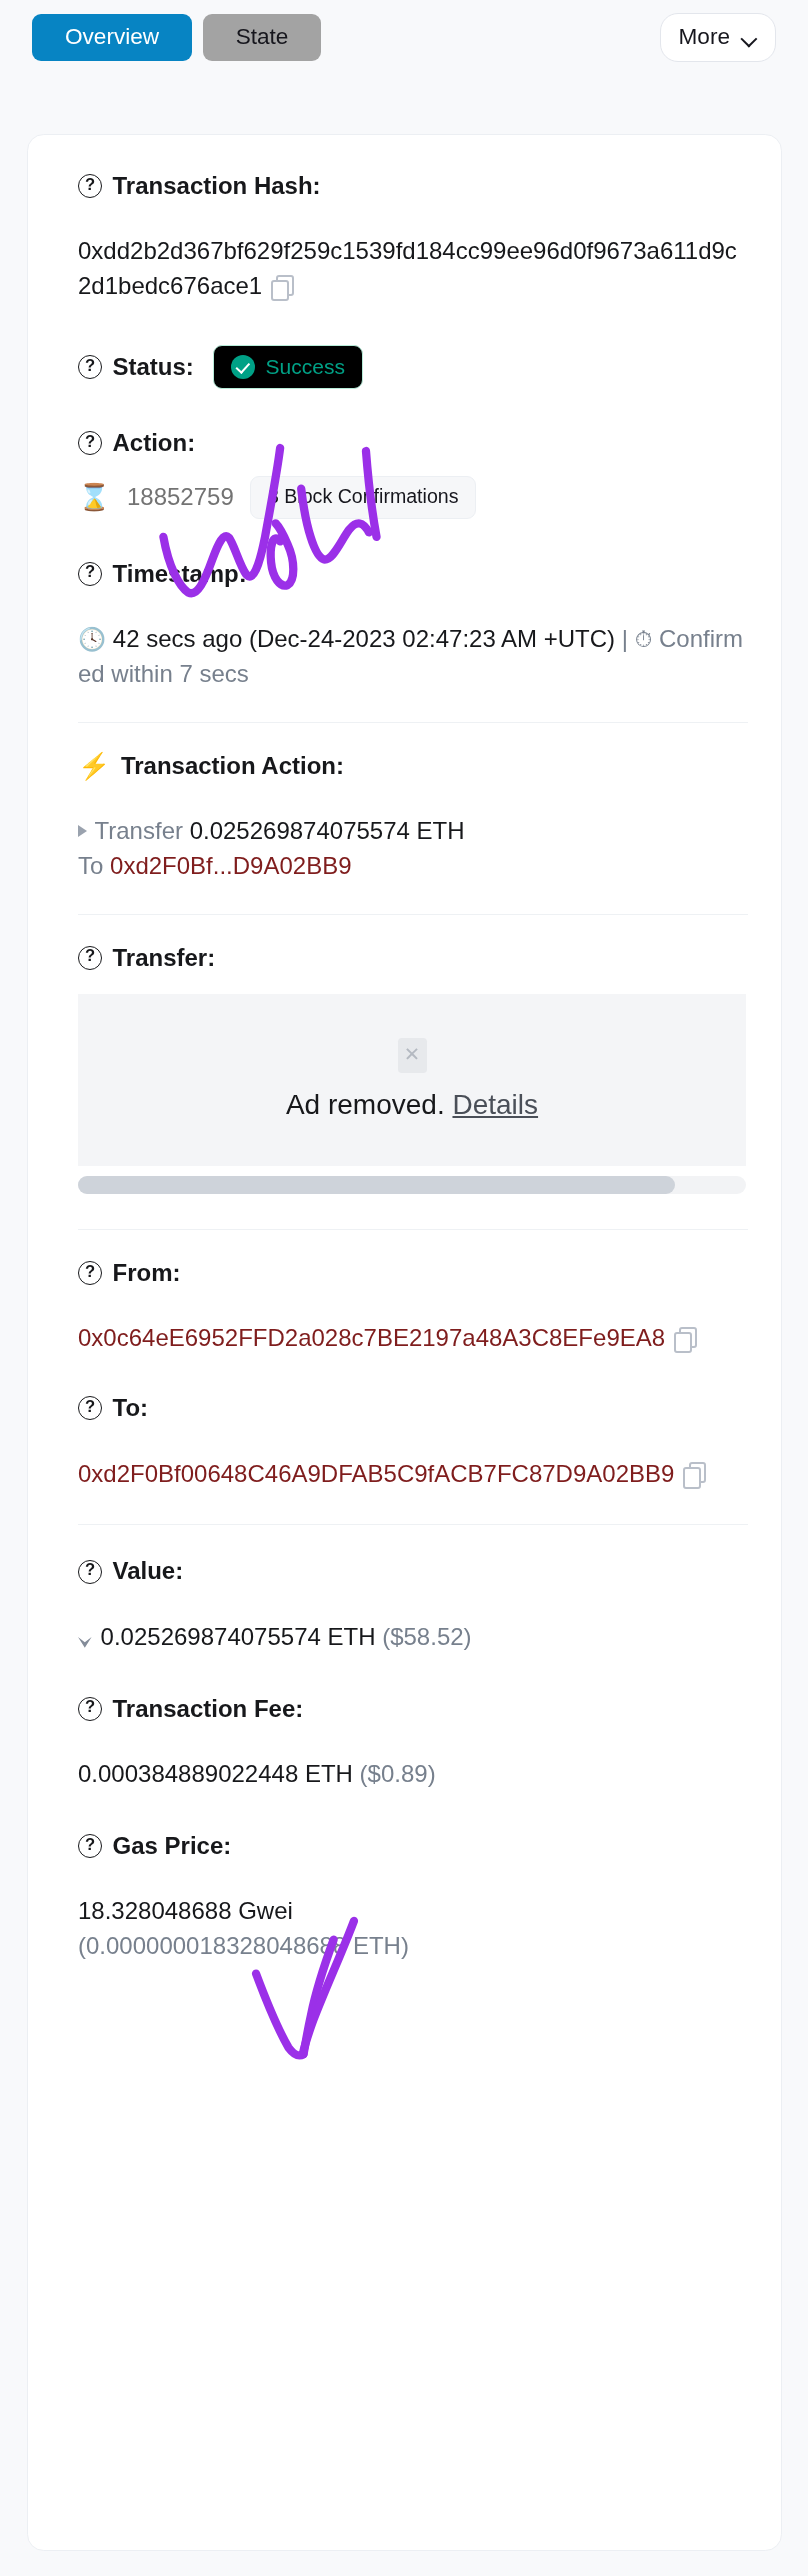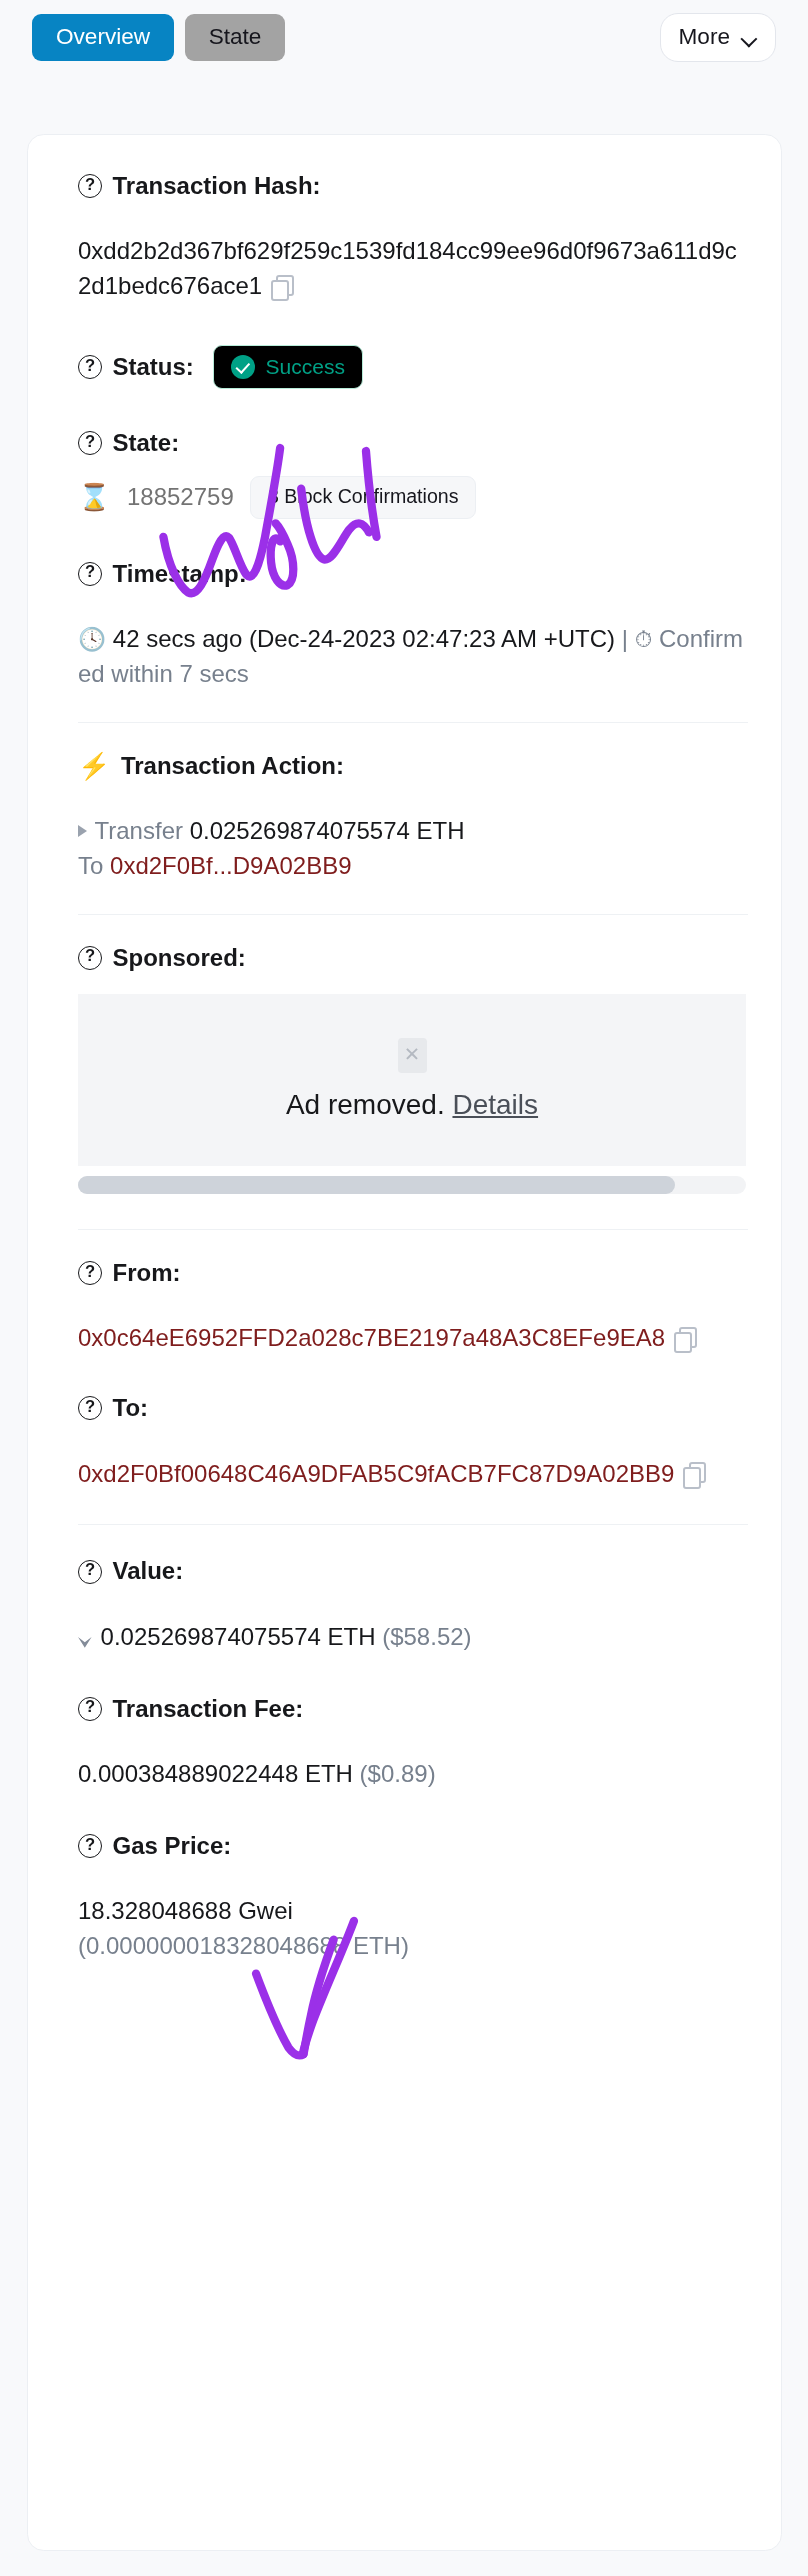--- a/index.html
+++ b/index.html
@@ -30,21 +30,21 @@
     padding: 0 32px;
   }
   .tabs { display: flex; gap: 10.5px; align-items: center; }
 
   .tab {
     border: none;
     border-radius: 9px;
     font-size: 22.6px;
     font-family: "Liberation Sans", sans-serif;
     line-height: 1;
-    padding: 12px 24px;
+    padding: 12px 33px;
     cursor: pointer;
     white-space: nowrap;
   }
   .tab-active { background: #0784c3; color: #ffffff; }
   .tab-inactive { background: #a3a3a3; color: #16161d; }
 
   .more-btn {
     margin-left: auto;
     display: flex;
     align-items: center;
@@ -330,21 +330,21 @@
           <span>Success</span>
         </div>
       </div>
     </div>
 
     <div class="row" style="margin-top:38px">
       <div class="label">
         <span class="qmark">
             <span>?</span>
           </span>
-        <span>State:</span>
+        <span>Action:</span>
       </div>
       <div class="block-line">
         <span class="hourglass">⌛</span>
         <span class="block-num">18852759</span>
         <span class="confirm-chip">3 Block Confirmations</span>
       </div>
     </div>
 
     <div class="row" style="margin-top:39px">
       <div class="label">
@@ -379,21 +379,21 @@
       </div>
     </div>
 
     <hr class="sep">
 
     <div class="row">
       <div class="label">
         <span class="qmark">
             <span>?</span>
           </span>
-        <span>Sponsored:</span>
+        <span>Transfer:</span>
       </div>
       <div class="ad-box">
         <div class="ad-x">✕</div>
         <div class="ad-text">
           <span>Ad removed.</span>
           <span class="ad-details">Details</span>
         </div>
       </div>
       <div class="hscroll">
         <div class="hscroll-thumb"></div>

